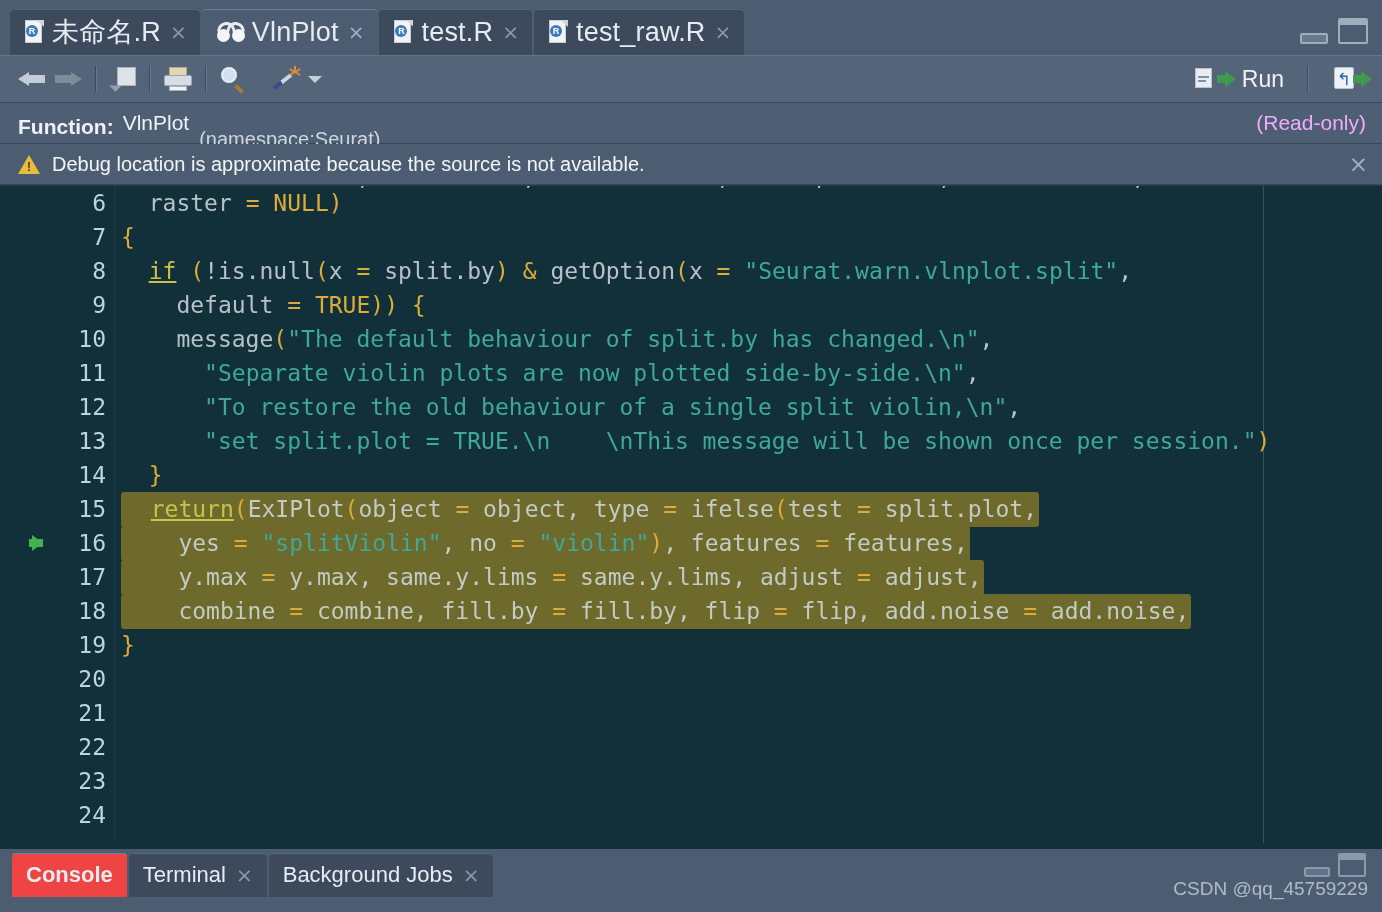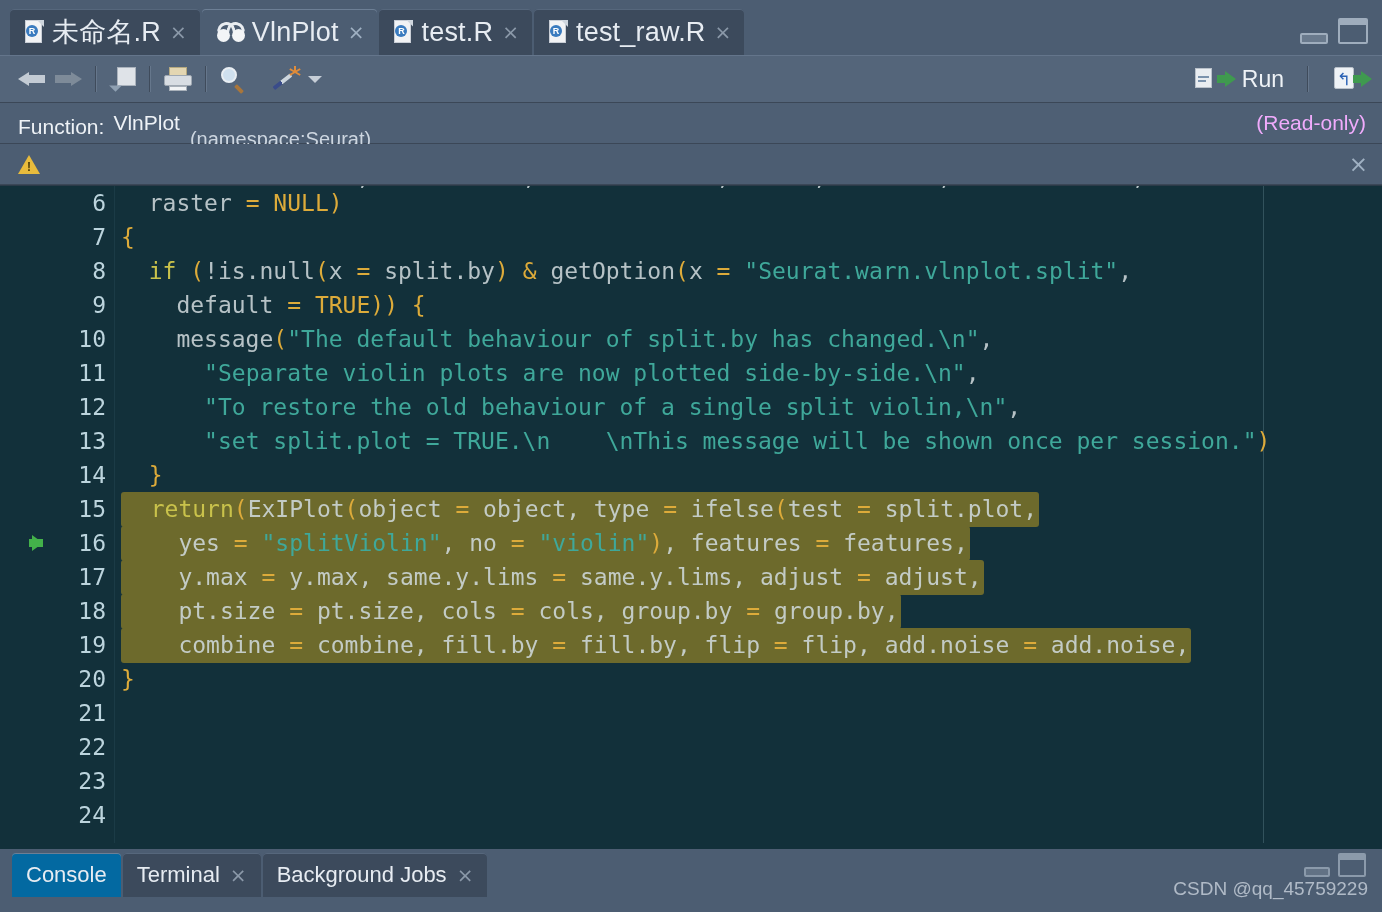--- a/index.html
+++ b/index.html
@@ -306,21 +306,21 @@
   
   .fnbar {
     height: 40px;
     background: #4e5f74;
     border-bottom: 1px solid #3b4757;
     display: flex; align-items: center;
     padding: 0 16px 0 18px;
     color: #eef2f6;
     font-size: 21px;
   }
-  .fn-label { font-weight: normal; margin-right: 9px; margin-top: 8px; }
+  .fn-label { font-weight: bold; margin-right: 9px; margin-top: 8px; }
   .fn-name { margin-right: 10px; }
   .fn-ns { color: #cdd6e0; font-size: 20px; margin-top: 32px; }
   .fn-ro { margin-left: auto; color: #f0abfc; font-size: 21px; }
 
   
   .warnbar {
     height: 40px;
     background: #4c5d72;
     border-bottom: 1px solid #3b4757;
     display: flex; align-items: center;
@@ -421,21 +421,21 @@
     padding-left: 6px;
     box-sizing: border-box;
   }
   .code-inner { display: inline-block; }
   .hl .code-inner {
     background: #6d6a2c;
     border-radius: 3px;
     padding: 4px 2px 5px 2px;
     margin: -4px 0 -5px 0;
   }
-  .tok-kw   { color: #c9c24b; }
+  .tok-kw   { color: #c9c24b; text-decoration: underline; }
   .tok-const{ color: #ddab3a; }
   .tok-str  { color: #3fa89a; }
   .tok-op   { color: #ddab3a; }
   .tok-paren{ color: #ddab3a; }
   .tok-plain{ color: #b6c2c6; }
   .hl .tok-plain { color: #c3cbc5; }
   .partial-top {
     position: absolute; left: 6px; top: -22px;
     font-family: "DejaVu Sans Mono", monospace;
     font-size: 23px; color: #b6c2c6; white-space: pre;
@@ -459,21 +459,21 @@
     padding: 0 14px;
     background: #3c4a5c;
     color: #e7ecf2;
     font-size: 22px;
     border-top-left-radius: 4px;
     border-top-right-radius: 4px;
     margin-right: 2px;
     box-shadow: inset 0 1px 0 #56677c;
     white-space: nowrap;
   }
-  .ctab.active { background: #0369a1; box-shadow: inset 0 1px 0 #6d7f95; }
+  .ctab.active { background: #ef4444; box-shadow: inset 0 1px 0 #6d7f95; font-weight: bold; }
   .ctab .tab-close { font-size: 20px; }
   .console-body {
     position: absolute; left: 0; right: 0; top: 48px; bottom: 0;
     background: #4c5d72;
   }
 
   .cwin-ctrls {
     position: absolute; right: 16px; top: 4px;
     display: flex; align-items: flex-end; gap: 8px;
   }
@@ -610,20 +610,21 @@
 
     <div class="fnbar">
       <span class="fn-label">Function:</span>
       <span class="fn-name">VlnPlot</span>
       <span class="fn-ns">(namespace:Seurat)</span>
       <span class="fn-ro">(Read-only)</span>
     </div>
 
     <div class="warnbar">
       <span class="warn-tri"></span>
+      <span>Debug location is approximate because the source is not available.</span>
       <span class="warn-close">×</span>
     </div>
 
     <div class="editor-wrap">
       <div class="editor-outer">
         <div class="gutter" id="gutter">
             <div class="row">
               <span class="lineno">6</span>
             </div>
             <div class="row">
@@ -694,21 +695,20 @@
             <div class="row"><span class="code-inner"><span class="tok-plain">  </span><span class="tok-kw">if</span><span class="tok-plain"> </span><span class="tok-paren">(</span><span class="tok-plain">!is.null</span><span class="tok-paren">(</span><span class="tok-plain">x </span><span class="tok-op">=</span><span class="tok-plain"> split.by</span><span class="tok-paren">)</span><span class="tok-plain"> </span><span class="tok-op">&amp;</span><span class="tok-plain"> getOption</span><span class="tok-paren">(</span><span class="tok-plain">x </span><span class="tok-op">=</span><span class="tok-plain"> </span><span class="tok-str">"Seurat.warn.vlnplot.split"</span><span class="tok-plain">,</span></span></div>
             <div class="row"><span class="code-inner"><span class="tok-plain">    default </span><span class="tok-op">=</span><span class="tok-plain"> </span><span class="tok-const">TRUE</span><span class="tok-paren">))</span><span class="tok-plain"> </span><span class="tok-paren">{</span></span></div>
             <div class="row"><span class="code-inner"><span class="tok-plain">    message</span><span class="tok-paren">(</span><span class="tok-str">"The default behaviour of split.by has changed.\n"</span><span class="tok-plain">,</span></span></div>
             <div class="row"><span class="code-inner"><span class="tok-plain">      </span><span class="tok-str">"Separate violin plots are now plotted side-by-side.\n"</span><span class="tok-plain">,</span></span></div>
             <div class="row"><span class="code-inner"><span class="tok-plain">      </span><span class="tok-str">"To restore the old behaviour of a single split violin,\n"</span><span class="tok-plain">,</span></span></div>
             <div class="row"><span class="code-inner"><span class="tok-plain">      </span><span class="tok-str">"set split.plot = TRUE.\n    \nThis message will be shown once per session."</span><span class="tok-paren">)</span></span></div>
             <div class="row"><span class="code-inner"><span class="tok-paren">  }</span></span></div>
             <div class="row hl"><span class="code-inner"><span class="tok-plain">  </span><span class="tok-kw">return</span><span class="tok-paren">(</span><span class="tok-plain">ExIPlot</span><span class="tok-paren">(</span><span class="tok-plain">object </span><span class="tok-op">=</span><span class="tok-plain"> object, type </span><span class="tok-op">=</span><span class="tok-plain"> ifelse</span><span class="tok-paren">(</span><span class="tok-plain">test </span><span class="tok-op">=</span><span class="tok-plain"> split.plot,</span></span></div>
             <div class="row hl"><span class="code-inner"><span class="tok-plain">    yes </span><span class="tok-op">=</span><span class="tok-plain"> </span><span class="tok-str">"splitViolin"</span><span class="tok-plain">, no </span><span class="tok-op">=</span><span class="tok-plain"> </span><span class="tok-str">"violin"</span><span class="tok-paren">)</span><span class="tok-plain">, features </span><span class="tok-op">=</span><span class="tok-plain"> features,</span></span></div>
             <div class="row hl"><span class="code-inner"><span class="tok-plain">    y.max </span><span class="tok-op">=</span><span class="tok-plain"> y.max, same.y.lims </span><span class="tok-op">=</span><span class="tok-plain"> same.y.lims, adjust </span><span class="tok-op">=</span><span class="tok-plain"> adjust,</span></span></div>
-            <div class="row hl"><span class="code-inner"><span class="tok-plain">    pt.size </span><span class="tok-op">=</span><span class="tok-plain"> pt.size, cols </span><span class="tok-op">=</span><span class="tok-plain"> cols, group.by </span><span class="tok-op">=</span><span class="tok-plain"> group.by,</span></span></div>
             <div class="row hl"><span class="code-inner"><span class="tok-plain">    combine </span><span class="tok-op">=</span><span class="tok-plain"> combine, fill.by </span><span class="tok-op">=</span><span class="tok-plain"> fill.by, flip </span><span class="tok-op">=</span><span class="tok-plain"> flip, add.noise </span><span class="tok-op">=</span><span class="tok-plain"> add.noise,</span></span></div>
             <div class="row"><span class="code-inner"><span class="tok-paren">}</span></span></div>
           </div>
       </div>
     </div>
   </div>
 
   <div class="console-pane">
     <div class="console-tabs">
       <div class="ctab active">

